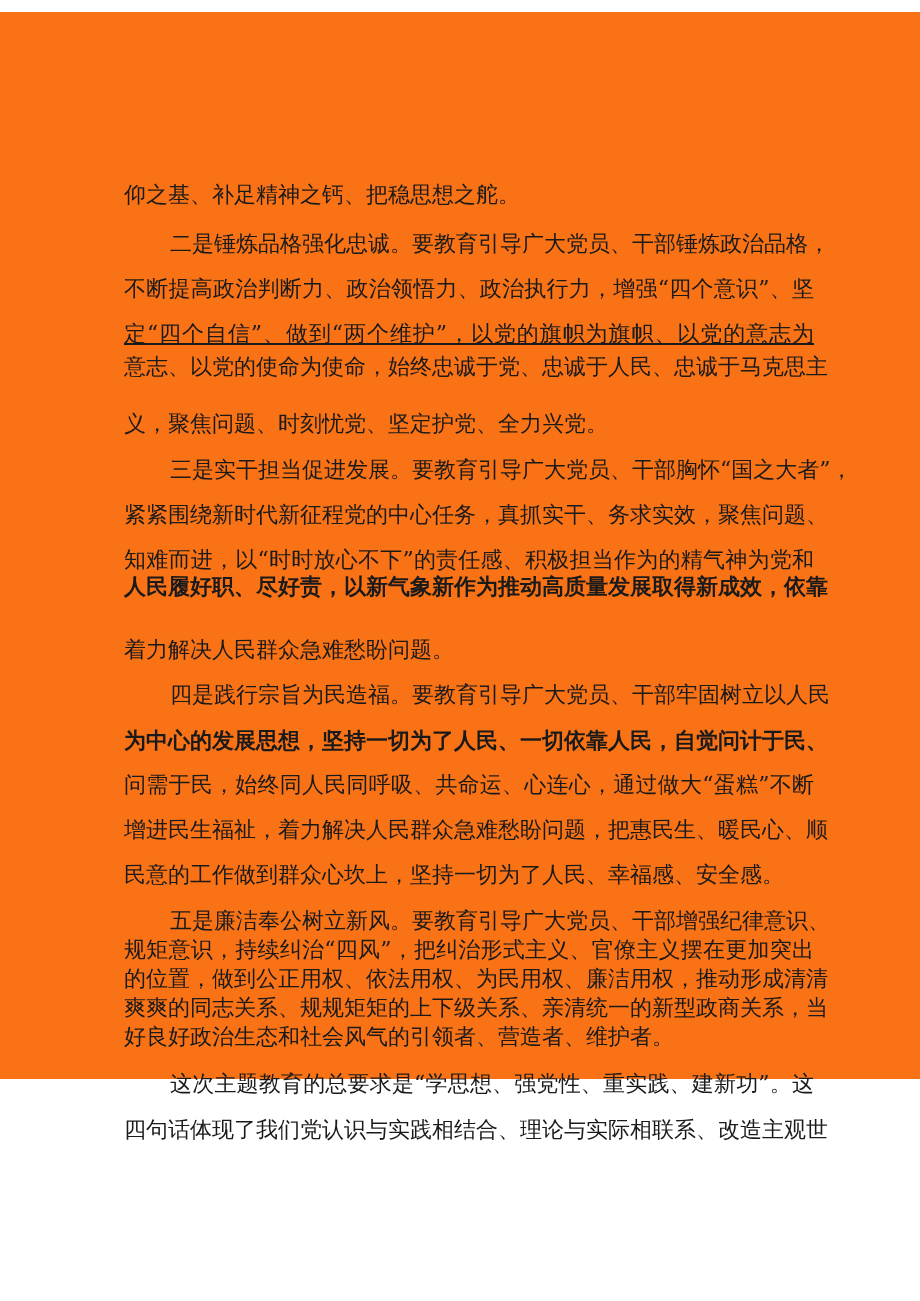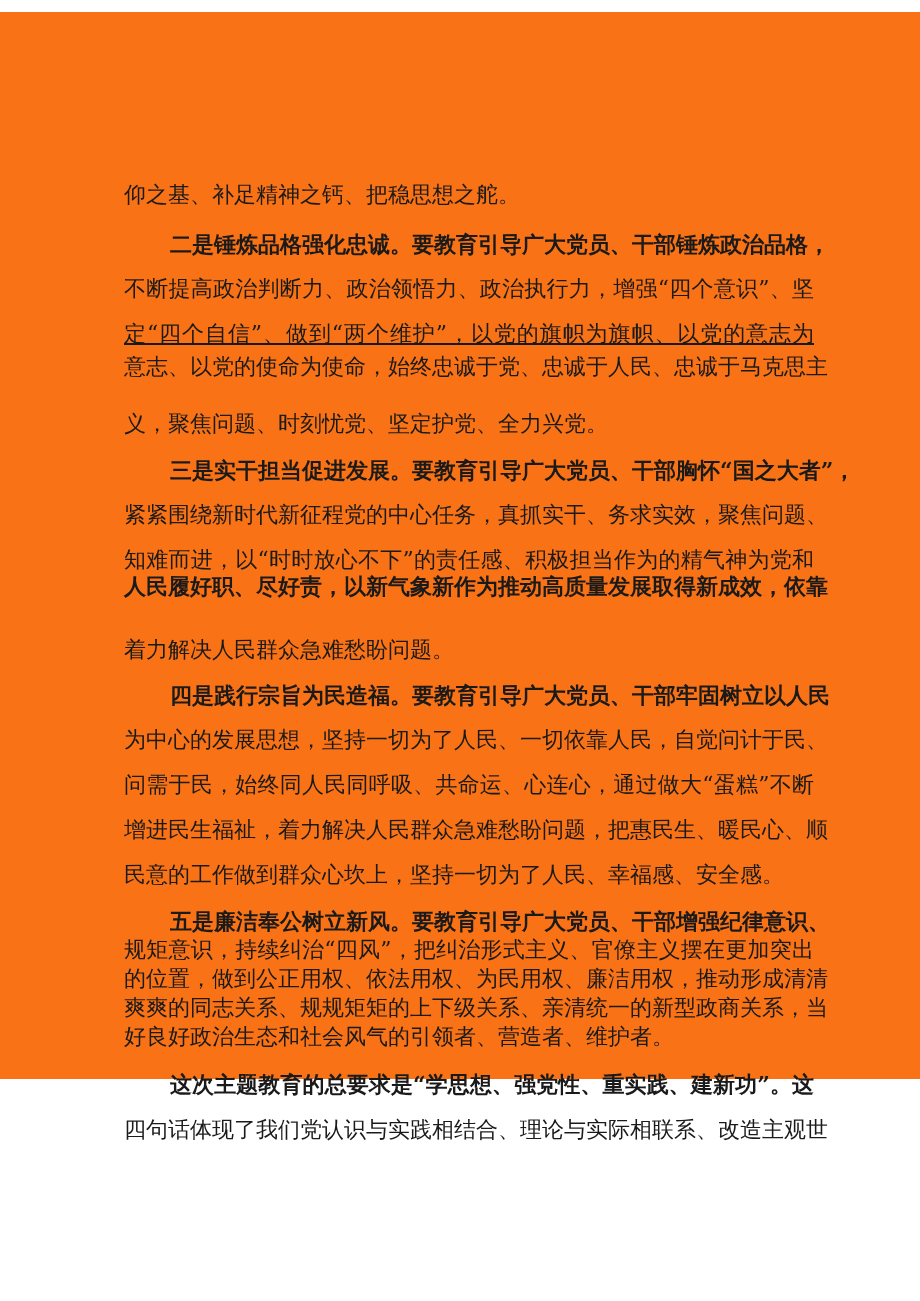--- a/index.html
+++ b/index.html
@@ -12,41 +12,41 @@
     height: 28px;
     font-family: "DejaVu Serif", "Liberation Serif", serif;
     font-size: 22px;
     line-height: 28px;
     color: #1a1a1a;
     white-space: nowrap;
     text-align: justify;
     text-align-last: justify;
     letter-spacing: 0;
   }
-  .line.indent { left: 170px; width: 644px; font-weight: bold; }
+  .line.indent { left: 170px; width: 644px; }
   .line.last { text-align-last: left; }
 </style>
 </head>
 <body>
 
 <div class="page">
   <div id="text-body">
     <div class="line last" style="top: 169px;">仰之基、补足精神之钙、把稳思想之舵。</div>
     <div class="line indent" style="top: 218px;">二是锤炼品格强化忠诚。要教育引导广大党员、干部锤炼政治品格，</div>
     <div class="line" style="top: 263px;">不断提高政治判断力、政治领悟力、政治执行力，增强“四个意识”、坚</div>
     <div class="line" style="top: 308px; text-decoration: underline;">定“四个自信”、做到“两个维护”，以党的旗帜为旗帜、以党的意志为</div>
     <div class="line" style="top: 341px;">意志、以党的使命为使命，始终忠诚于党、忠诚于人民、忠诚于马克思主</div>
     <div class="line last" style="top: 398px;">义，聚焦问题、时刻忧党、坚定护党、全力兴党。</div>
     <div class="line indent" style="top: 444px;">三是实干担当促进发展。要教育引导广大党员、干部胸怀“国之大者”，</div>
     <div class="line" style="top: 489px;">紧紧围绕新时代新征程党的中心任务，真抓实干、务求实效，聚焦问题、</div>
     <div class="line" style="top: 534px;">知难而进，以“时时放心不下”的责任感、积极担当作为的精气神为党和</div>
     <div class="line" style="top: 560px; font-weight: bold;">人民履好职、尽好责，以新气象新作为推动高质量发展取得新成效，依靠</div>
     <div class="line last" style="top: 624px;">着力解决人民群众急难愁盼问题。</div>
     <div class="line indent" style="top: 669px;">四是践行宗旨为民造福。要教育引导广大党员、干部牢固树立以人民</div>
-    <div class="line" style="top: 714px;">为中心的发展思想，坚持一切为了人民、一切依靠人民，自觉问计于民、</div>
+    <div class="line" style="top: 714px; font-weight: bold;">为中心的发展思想，坚持一切为了人民、一切依靠人民，自觉问计于民、</div>
     <div class="line" style="top: 759px;">问需于民，始终同人民同呼吸、共命运、心连心，通过做大“蛋糕”不断</div>
     <div class="line" style="top: 804px;">增进民生福祉，着力解决人民群众急难愁盼问题，把惠民生、暖民心、顺</div>
     <div class="line last" style="top: 849px;">民意的工作做到群众心坎上，坚持一切为了人民、幸福感、安全感。</div>
     <div class="line indent" style="top: 895px;">五是廉洁奉公树立新风。要教育引导广大党员、干部增强纪律意识、</div>
     <div class="line" style="top: 924px;">规矩意识，持续纠治“四风”，把纠治形式主义、官僚主义摆在更加突出</div>
     <div class="line" style="top: 953px;">的位置，做到公正用权、依法用权、为民用权、廉洁用权，推动形成清清</div>
     <div class="line" style="top: 982px;">爽爽的同志关系、规规矩矩的上下级关系、亲清统一的新型政商关系，当</div>
     <div class="line last" style="top: 1011px;">好良好政治生态和社会风气的引领者、营造者、维护者。</div>
     <div class="line indent" style="top: 1058px;">这次主题教育的总要求是“学思想、强党性、重实践、建新功”。这</div>
     <div class="line" style="top: 1104px;">四句话体现了我们党认识与实践相结合、理论与实际相联系、改造主观世</div>

